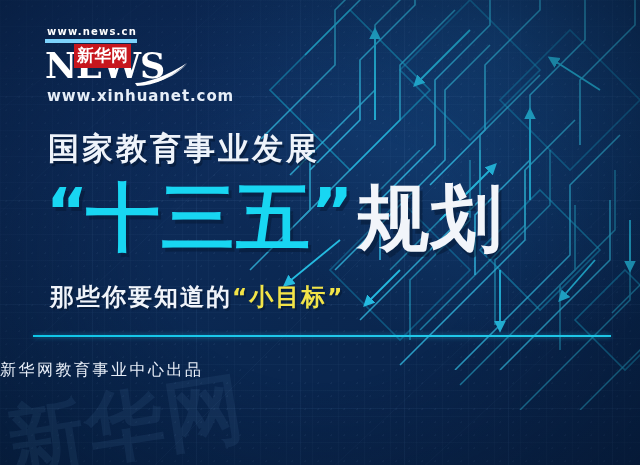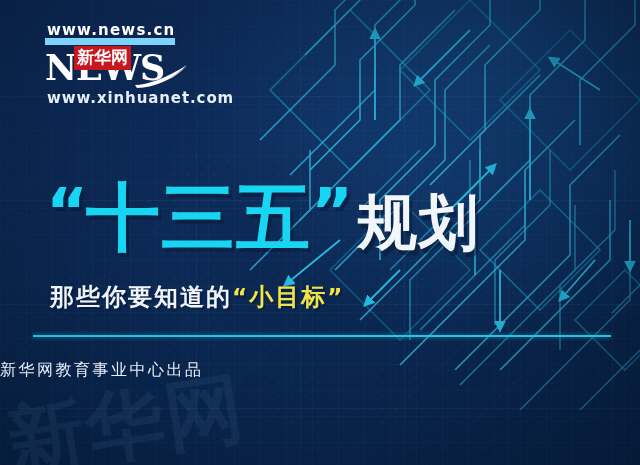--- a/index.html
+++ b/index.html
@@ -93,27 +93,27 @@
 
   
   .logo {
     position: absolute;
     left: 45px;
     top: 20px;
     width: 135px;
     height: 78px;
   }
   .logo-top {
-    font-size: 15px;
+    font-size: 10px;
     font-weight: bold;
     color: #ffffff;
     letter-spacing: 1.2px;
     line-height: 13px;
     padding-left: 2px;
-    border-bottom: 7px solid #7dd3fc;
+    border-bottom: 4px solid #7dd3fc;
     display: inline-block;
     padding-bottom: 1px;
   }
   .logo-mid {
     position: relative;
     height: 40px;
     margin-top: 3px;
   }
   .logo-news {
     position: absolute;
@@ -183,21 +183,21 @@
     text-shadow: 3px 4px 0 rgba(4,22,48,.45);
   }
   .main-cyan {
     font-size: 74px;
     font-weight: bold;
     color: #18d6f2;
     letter-spacing: 1px;
     text-shadow: 3px 4px 0 rgba(4,22,48,.45);
   }
   .main-white {
-    font-size: 60px;
+    font-size: 72px;
     font-weight: bold;
     color: #f2f5fa;
     letter-spacing: 1px;
     margin-left: 6px;
     text-shadow: 3px 5px 0 rgba(4,22,48,.5);
   }
   .line-tag {
     position: absolute;
     left: 50px;
     top: 281px;
@@ -335,20 +335,21 @@
       <span class="logo-news"><span>N</span><span>EWS</span></span>
       <span class="logo-cnbox">新华网</span>
       <svg class="logo-swoosh" viewBox="0 0 56 26">
         <path d="M2 23 C14 23 34 16 54 3 C40 16 22 26 4 26 Z" fill="#ffffff"></path>
         <path d="M22 21 C32 19 44 12 54 4 C44 14 34 19 24 22 Z" fill="#ffffff" opacity=".85"></path>
       </svg>
     </div>
     <div class="logo-bottom">www.xinhuanet.com</div>
   </div>
 
+  <div class="line-sub">国家教育事业发展</div>
 
   <div class="line-main">
     <span class="main-q">“</span><span class="main-cyan">十三五</span><span class="main-q">”</span><span class="main-white">规划</span>
   </div>
 
   <div class="line-tag">
     <span>那些你要知道的</span><span class="tag-q">“</span><span class="tag-yellow">小目标</span><span class="tag-q">”</span>
   </div>
 
   <div class="divider"></div>

